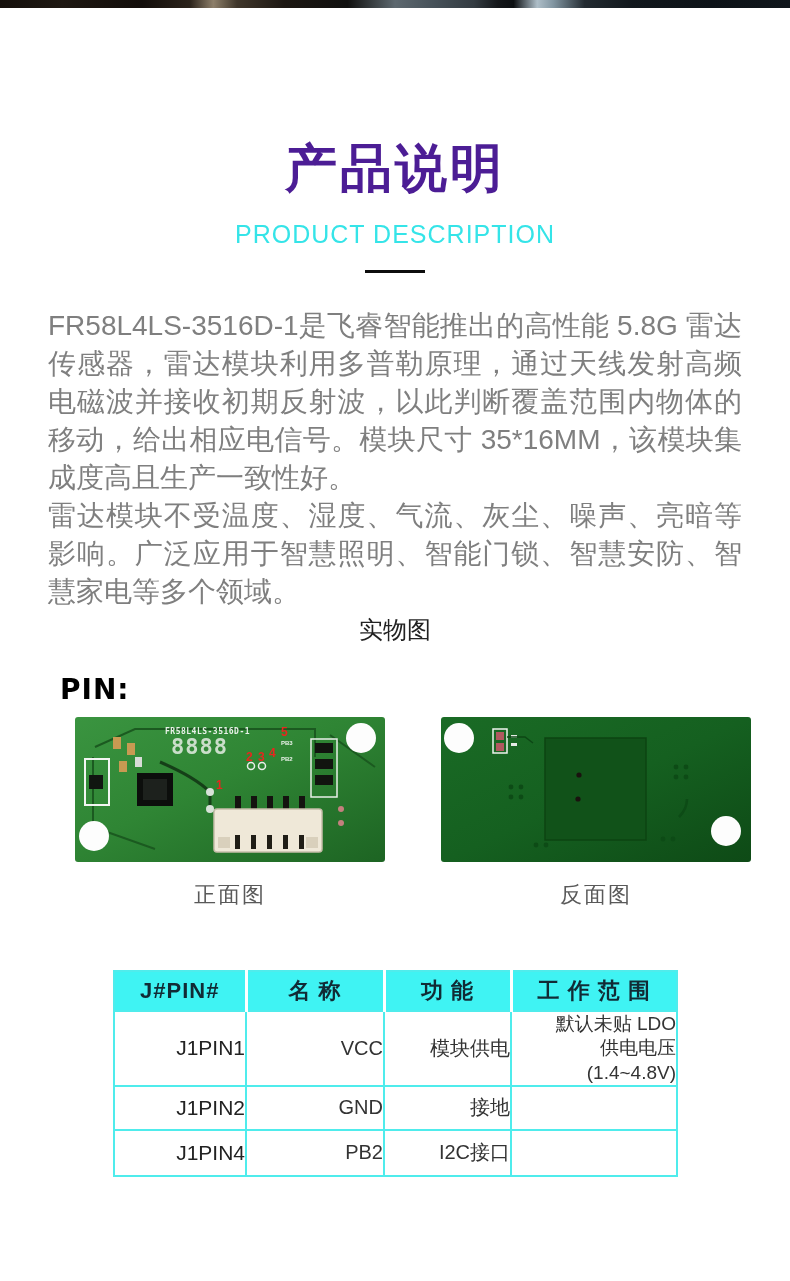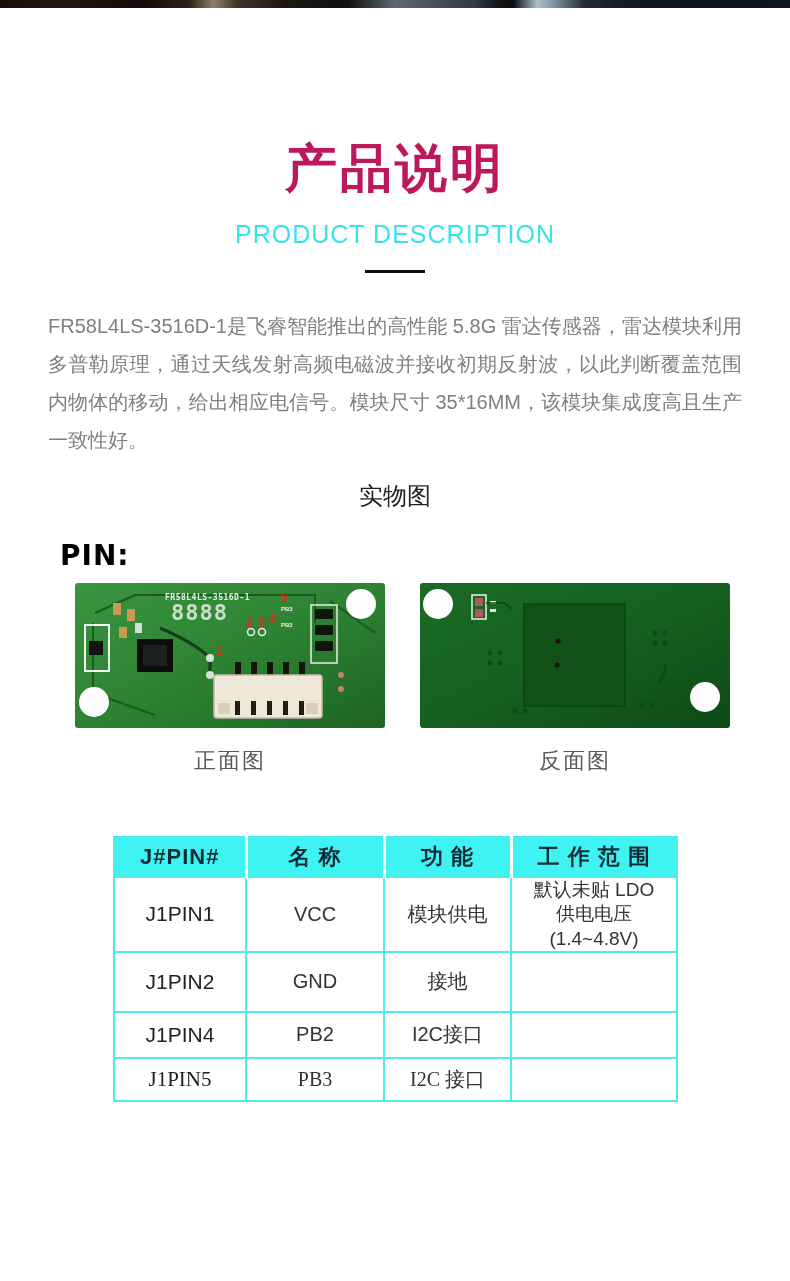--- a/index.html
+++ b/index.html
@@ -2,64 +2,65 @@
 <html><head>
 <meta charset="utf-8">
 <style>
   * { margin:0; padding:0; box-sizing:border-box; }
   html,body { background:#fff; }
   body { width:790px; min-height:1281px; margin:0 auto; font-family:"Liberation Sans", sans-serif; position:relative; overflow:hidden; }
 
   .top-strip { width:790px; height:8px;
     background:linear-gradient(90deg,#15100c 0%,#1e1812 8%,#120d0a 18%,#2a221a 24%,#8d7f6a 27%,#3f362a 30%,#1c1712 36%,#10100f 44%,#5d686f 50%,#465159 55%,#333b41 60%,#14171a 63%,#0c0f12 65%,#aebec8 68%,#8296a2 70%,#232b31 74%,#12181d 80%,#0d1318 90%,#10161b 100%); }
 
-  .page-title { margin:132px 0 0; text-align:center; font-size:52px; line-height:56px; font-weight:900; color:#be185d;
+  .page-title { margin:132px 0 0; text-align:center; font-size:52px; line-height:56px; font-weight:900; color:#4c1d95;
     font-family:"DejaVu Sans","Liberation Sans",sans-serif; letter-spacing:3px; }
   .page-subtitle { margin-top:24px; text-align:center; font-size:25px; line-height:28px; font-weight:400; letter-spacing:1px; }
   .title-divider { width:60px; height:3px; background:#0d0d0d; margin:22px auto 0; }
 
-  .description { margin:34px 48px 0; color:#7f7f7f; font-size:20px; line-height:38px; text-align:justify; }
-
-  .photo-section-title { margin-top:20px; text-align:center; color:#222; font-size:24px; line-height:34px; }
+  .description { margin:34px 48px 0; color:#7f7f7f; font-size:28px; line-height:38px; text-align:justify; }
+
+  .photo-section-title { margin-top:2px; text-align:center; color:#222; font-size:24px; line-height:34px; }
 
   .pin-heading { margin:26px 0 0 60px; font-size:28px; line-height:34px; font-weight:900; color:#000;
     font-family:"DejaVu Sans","Liberation Sans",sans-serif; letter-spacing:1px; }
 
-  .boards { display:flex; margin:10px 0 0 75px; gap:35px; }
+  .boards { display:flex; margin:10px 0 0 75px; gap:56px; }
   .board-figure { width:310px; }
   .board-figure svg { display:block; width:310px; height:145px; }
   .board-caption { display:block; margin-top:20px; text-align:center; color:#595959; font-size:22px; line-height:26px; letter-spacing:2px; }
 
   table.pin-table { margin:62px 0 0 113px; width:563px; border-collapse:collapse; table-layout:fixed; }
   table.pin-table { border:2px solid var(--tbl-border);padding-left:15px; }
   .pin-table th { background:var(--tbl-head-bg); color:#112b35; font-size:22px; font-weight:bold; letter-spacing:1px; border-left:3px solid #fff; }
   .pin-table th:first-child { border-left:none; }
   .pin-table thead tr { height:40px; }
-  .pin-table td { border:2px solid var(--tbl-border); text-align:center; color:#333; font-size:20px; vertical-align:middle; }
+  .pin-table td { border:2px solid var(--tbl-border); text-align:right; color:#333; font-size:20px; vertical-align:middle; }
   .pin-table tbody tr:nth-child(1){ height:53px; }
-  .pin-table tbody tr:nth-child(2){ height:60px; }
+  .pin-table tbody tr:nth-child(2){ height:44px; }
   .pin-table tbody tr:nth-child(3){ height:46px; }
   .pin-table tbody tr:nth-child(4){ height:43px;font-family:Liberation Serif, serif; }
   .pin-table tbody tr:nth-child(5){ height:45px; }
   .pin-table td.c-pin { font-size:21px; color:#222; }
   .pin-table td.c-range { font-size:19px; line-height:1.28; }
 
   .bottom-space { height:73px; }
 </style>
 </head>
 <body>
 
 <div class="top-strip"></div>
 
 <h1 class="page-title">产品说明</h1>
 <div class="page-subtitle" style="color:#35e4e8;">PRODUCT DESCRIPTION</div>
 <div class="title-divider"></div>
 
 <div class="description">
   <p>FR58L4LS-3516D-1是飞睿智能推出的高性能 5.8G 雷达传感器，雷达模块利用多普勒原理，通过天线发射高频电磁波并接收初期反射波，以此判断覆盖范围内物体的移动，给出相应电信号。模块尺寸 35*16MM，该模块集成度高且生产一致性好。</p>
+  <p>雷达模块不受温度、湿度、气流、灰尘、噪声、亮暗等影响。广泛应用于智慧照明、智能门锁、智慧安防、智慧家电等多个领域。</p>
 </div>
 
 <div class="photo-section-title">实物图</div>
 
 <div class="pin-heading">PIN:</div>
 
 <div class="boards">
 
   <figure class="board-figure">
     <svg viewBox="0 0 310 145" xmlns="http://www.w3.org/2000/svg">
@@ -207,22 +208,16 @@
       <td>GND</td>
       <td>接地</td>
       <td class="c-range"></td>
     </tr>
     <tr>
       <td class="c-pin">J1PIN4</td>
       <td>PB2</td>
       <td>I2C接口</td>
       <td class="c-range"></td>
     </tr>
-    <tr>
-      <td class="c-pin">J1PIN5</td>
-      <td>PB3</td>
-      <td>I2C 接口</td>
-      <td class="c-range"></td>
-    </tr>
   </tbody>
 </table>
 
 <div class="bottom-space"></div>
 
 </body></html>

